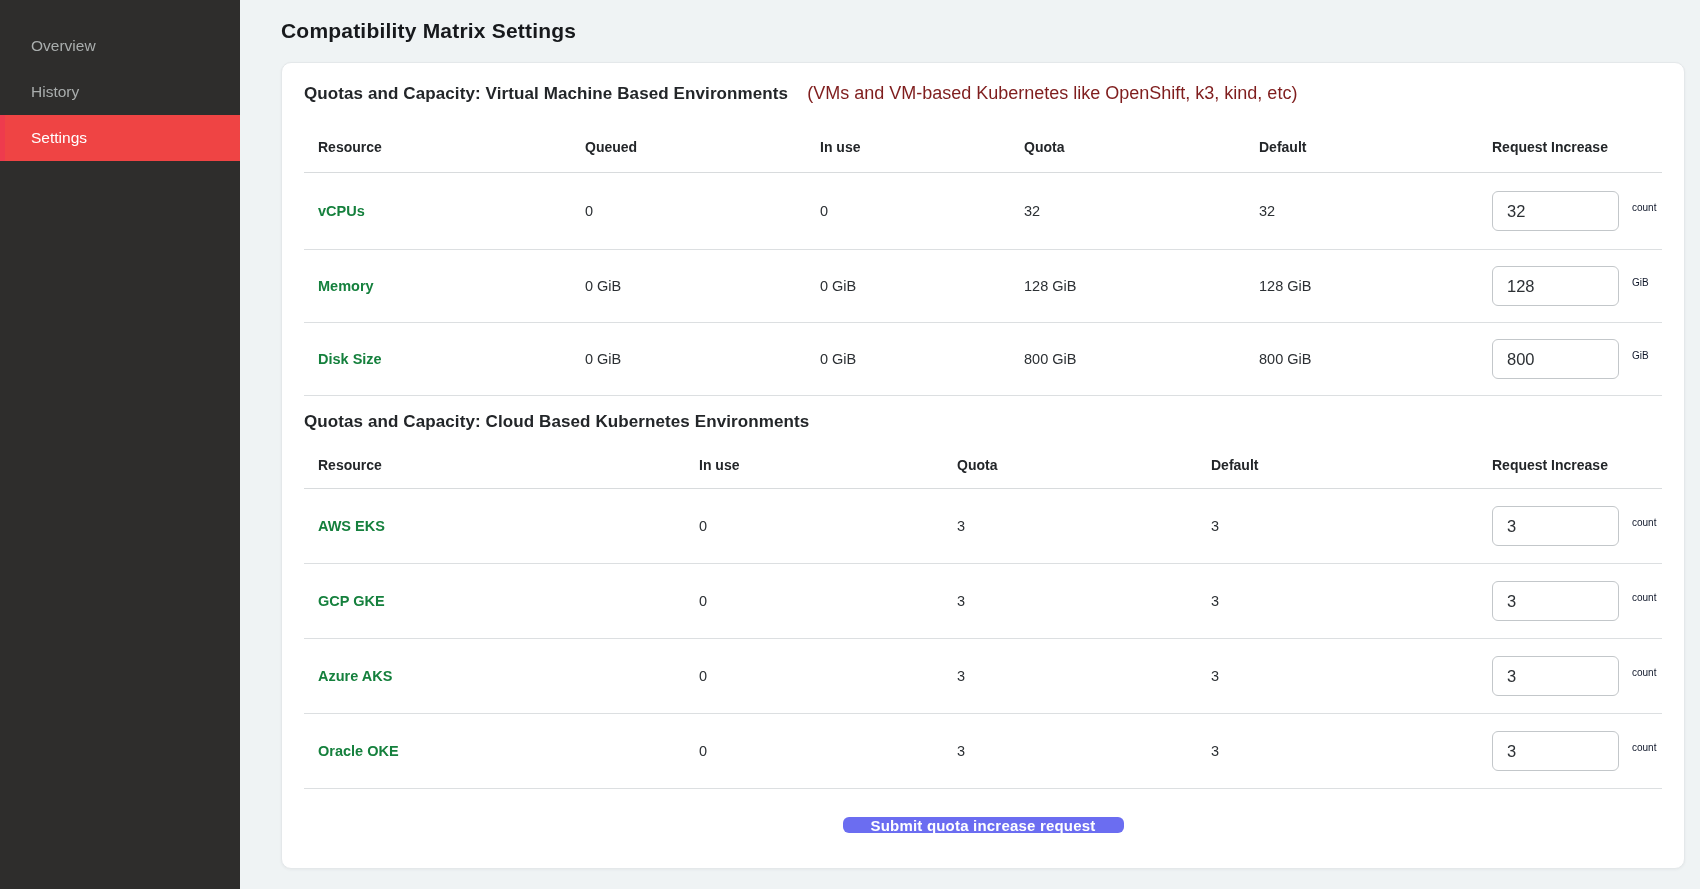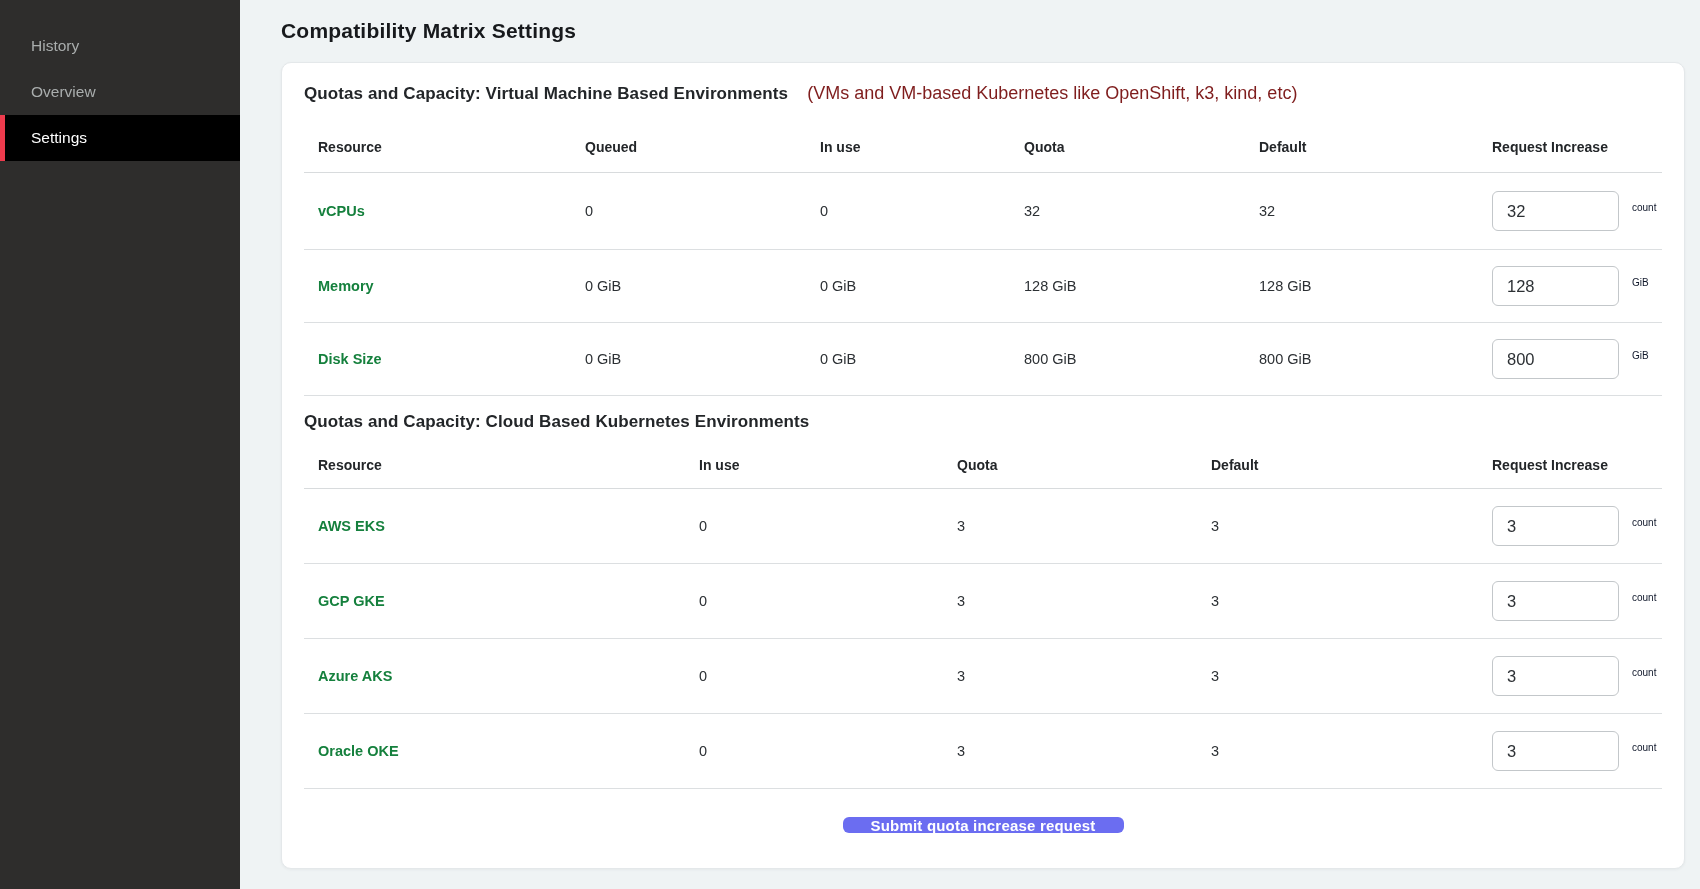--- a/index.html
+++ b/index.html
@@ -4,21 +4,21 @@
 <style>
   * { margin:0; padding:0; box-sizing:border-box; }
   body { font-family:"Liberation Sans", sans-serif; background:#eff3f4; }
 
   .app { width:1700px; height:889px; display:flex; overflow:hidden; background:#eff3f4; }
 
   
   .sidebar { width:240px; flex-shrink:0; background:#2e2d2c; padding-top:23px; }
   .nav-item { position:relative; height:46px; display:flex; align-items:center;
               padding-left:31px; font-size:15.5px; color:#a9adad; cursor:pointer; }
-  .nav-item.active { background:#000000; color:#ffffff; }
+  .nav-item.active { background:#ef4444; color:#ffffff; }
   .nav-accent { position:absolute; left:0; top:0; bottom:0; width:5px; background:#ee3b4d; }
 
   
   .main { flex:1; padding:17px 15px 0 21px;margin-left:20px; }
   .page-title { font-size:21px; line-height:28px; font-weight:bold; color:#17191c; letter-spacing:.2px; }
 
   .card { margin-top:17px; height:807px; background:#ffffff;
           border:1px solid #e4e8ea; border-radius:10px;
           box-shadow:0 1px 3px rgba(30,40,50,.05);
           padding:20px 22px 22px; }
@@ -56,24 +56,24 @@
                 color:#ffffff; font-family:inherit; font-size:15px; font-weight:bold;
                 letter-spacing:.2px; cursor:pointer; }
 </style>
 </head>
 <body>
 
 <div class="app">
 
   <div class="sidebar">
     <div class="nav-item">
-      <span>History</span>
+      <span>Overview</span>
     </div>
     <div class="nav-item">
-      <span>Overview</span>
+      <span>History</span>
     </div>
     <div class="nav-item active">
       <span class="nav-accent"></span>
       <span>Settings</span>
     </div>
   </div>
 
   <div class="main">
     <div class="page-title">Compatibility Matrix Settings</div>
 

